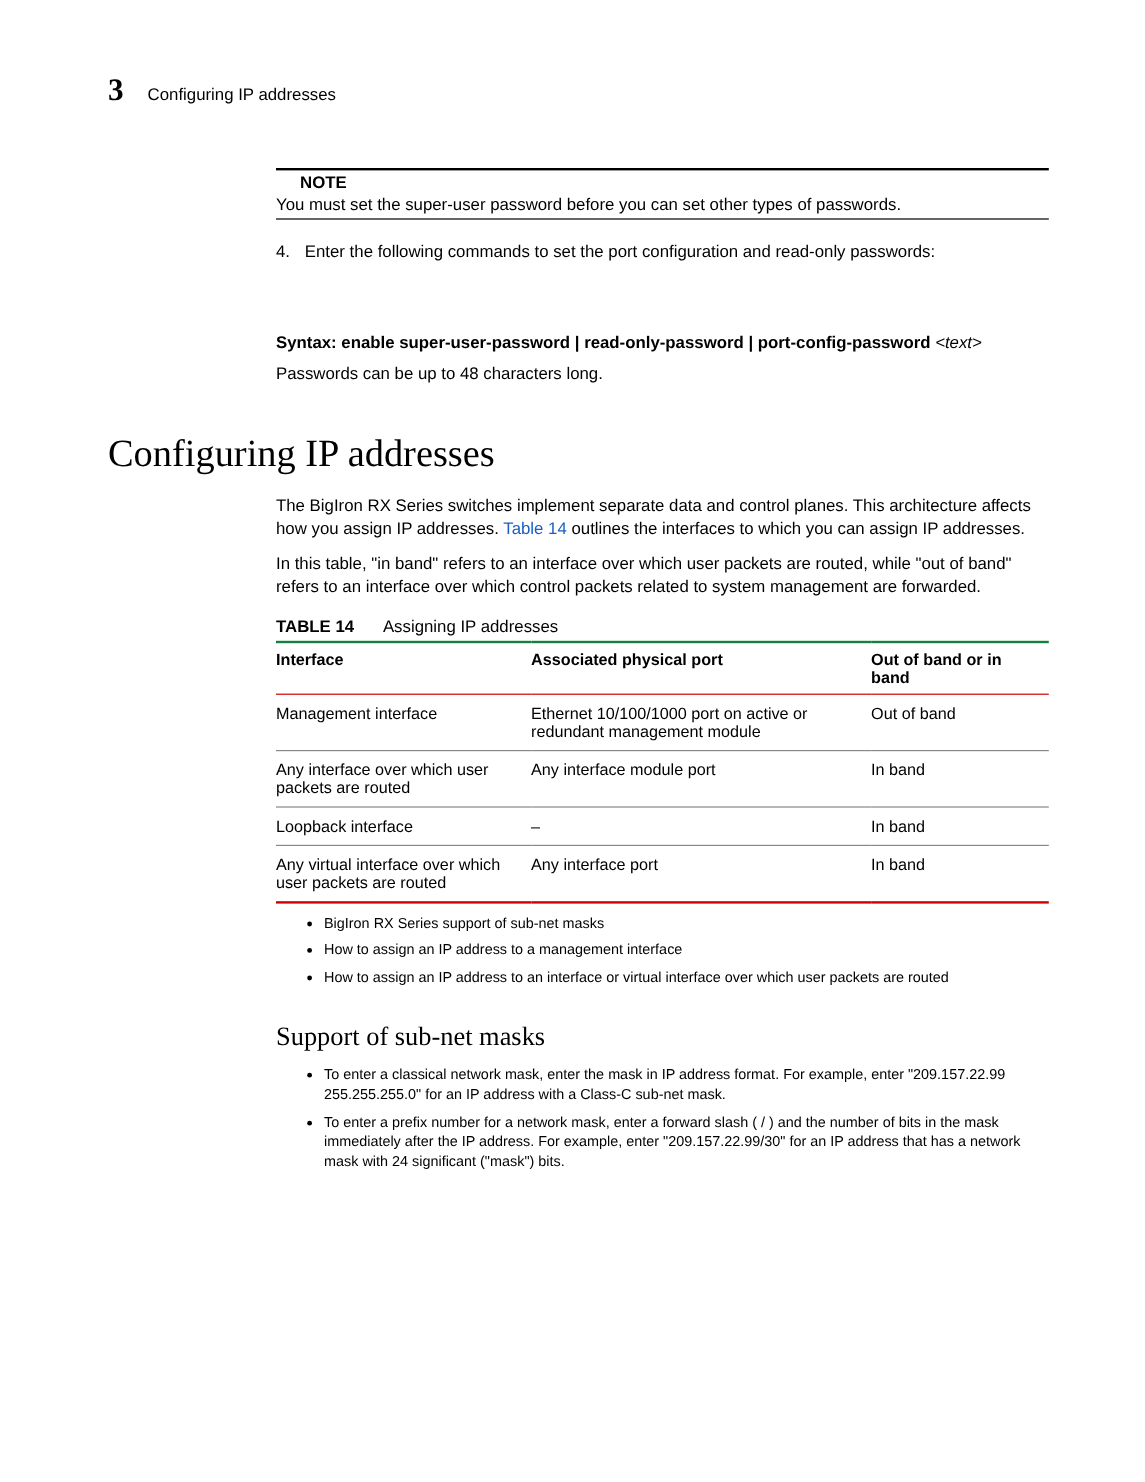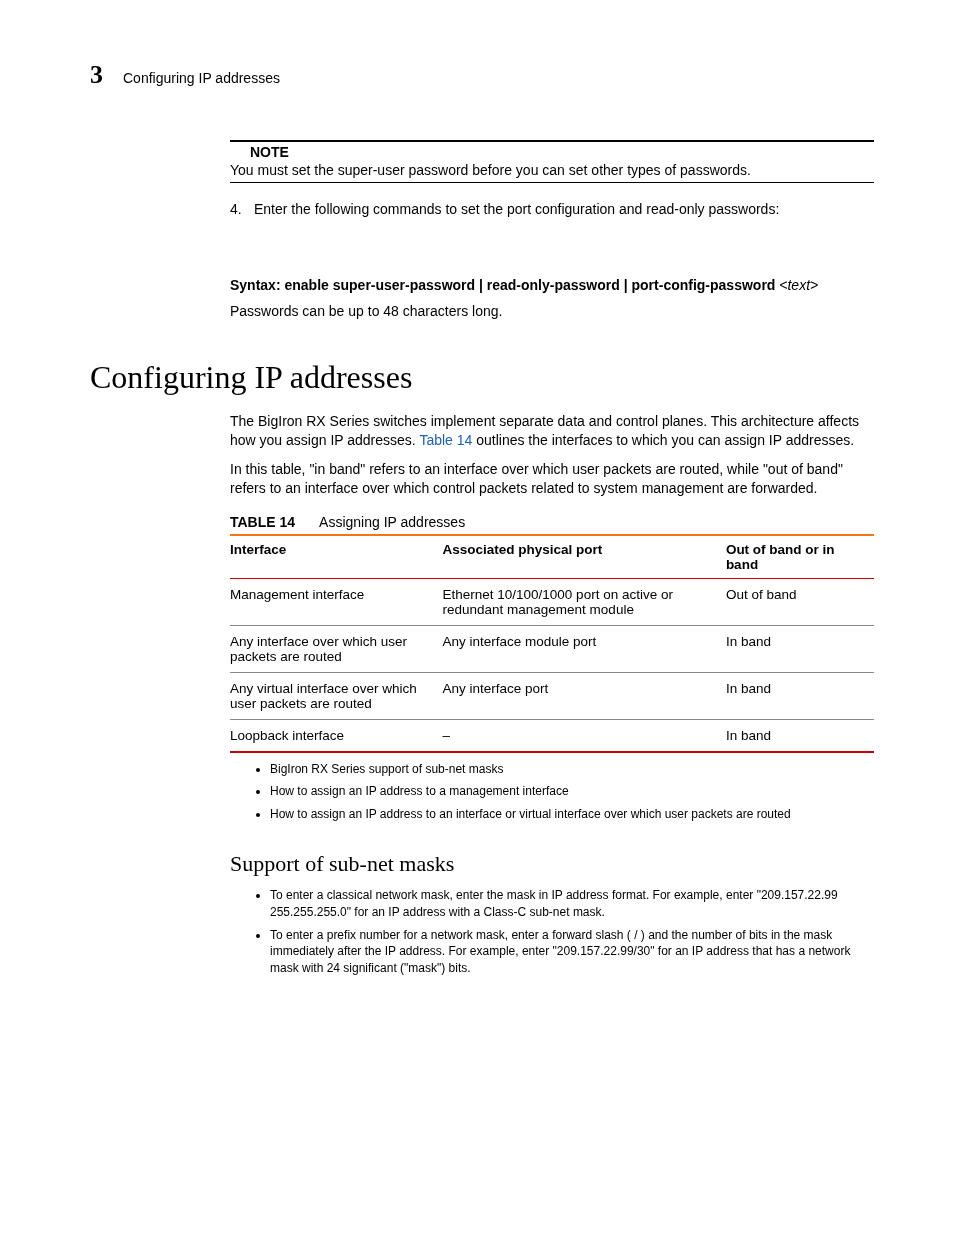--- a/index.html
+++ b/index.html
@@ -83,21 +83,21 @@
     margin-top: 16px;
   }
   .table-caption .tnum { font-weight: bold; margin-right: 24px; }
   table.data {
     width: 100%;
     border-collapse: collapse;
     font-size: 13.5px;
     margin-top: 4px;
   }
   table.data thead tr {
-    border-top: 2px solid #f97316;
+    border-top: 2px solid #15803d;
     border-bottom: 1px solid #c00;
   }
   table.data th {
     text-align: left;
     font-weight: bold;
     padding: 6px 10px 6px 0;
     vertical-align: top;
   }
   table.data td {
     padding: 8px 10px 8px 0;
@@ -178,27 +178,27 @@
           <td>Management interface</td>
           <td>Ethernet 10/100/1000 port on active or redundant management module</td>
           <td>Out of band</td>
         </tr>
         <tr>
           <td>Any interface over which user packets are routed</td>
           <td>Any interface module port</td>
           <td>In band</td>
         </tr>
         <tr>
+          <td>Loopback interface</td>
+          <td>–</td>
+          <td>In band</td>
+        </tr>
+        <tr>
           <td>Any virtual interface over which user packets are routed</td>
           <td>Any interface port</td>
-          <td>In band</td>
-        </tr>
-        <tr>
-          <td>Loopback interface</td>
-          <td>–</td>
           <td>In band</td>
         </tr>
       </tbody>
     </table>
 
     <ul class="bullets">
       <li>BigIron RX Series support of sub-net masks</li>
       <li>How to assign an IP address to a management interface</li>
       <li>How to assign an IP address to an interface or virtual interface over which user packets are routed</li>
     </ul>

